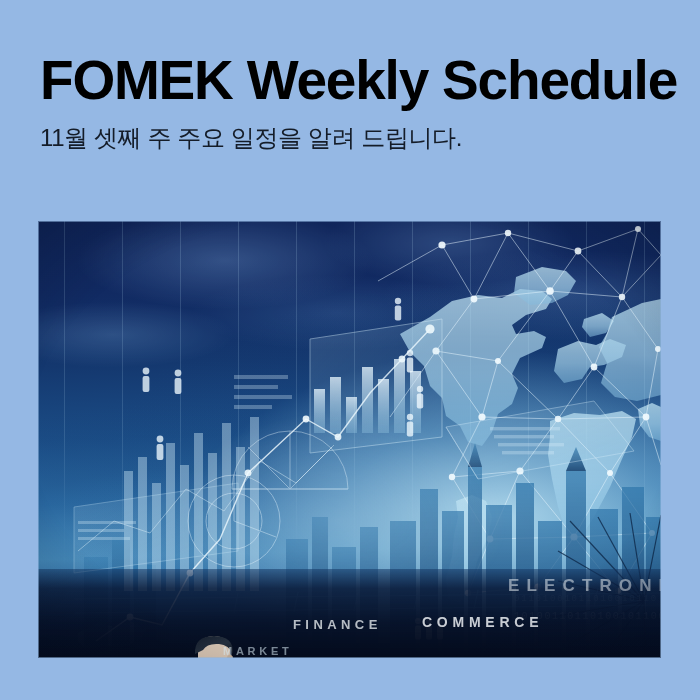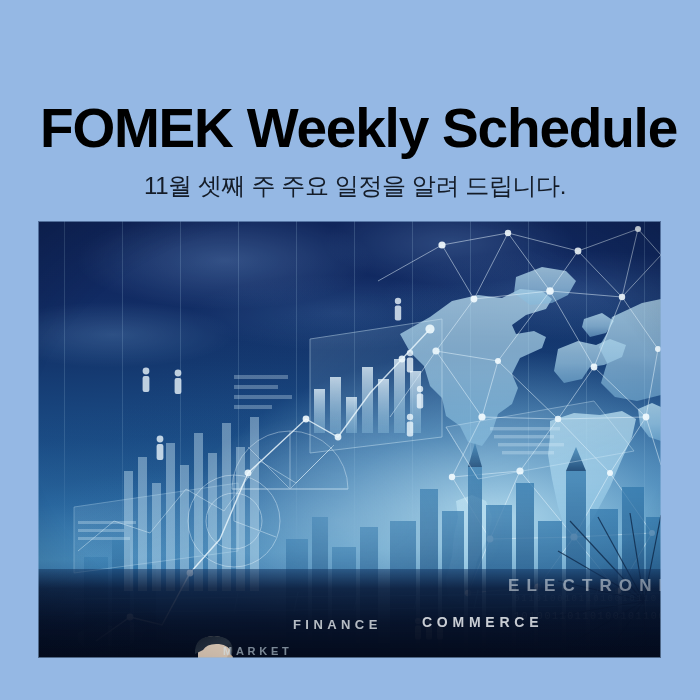--- a/index.html
+++ b/index.html
@@ -24,31 +24,29 @@
     width: 630px;
   }
 
   .page-title {
     font-size: 55px;
     font-weight: bold;
     color: #000000;
     letter-spacing: -1.2px;
     line-height: 1.02;
     white-space: nowrap;
-    margin-top: 48px;
   }
 
   .page-subtitle {
     font-size: 24px;
     font-weight: normal;
     color: #141c28;
     margin-top: 14px;
     letter-spacing: -0.4px;
     white-space: nowrap;
-    text-align: center;
   }
 
   
   .hero {
     position: absolute;
     left: 38px;
     top: 221px;
     width: 623px;
     height: 437px;
     overflow: hidden;

